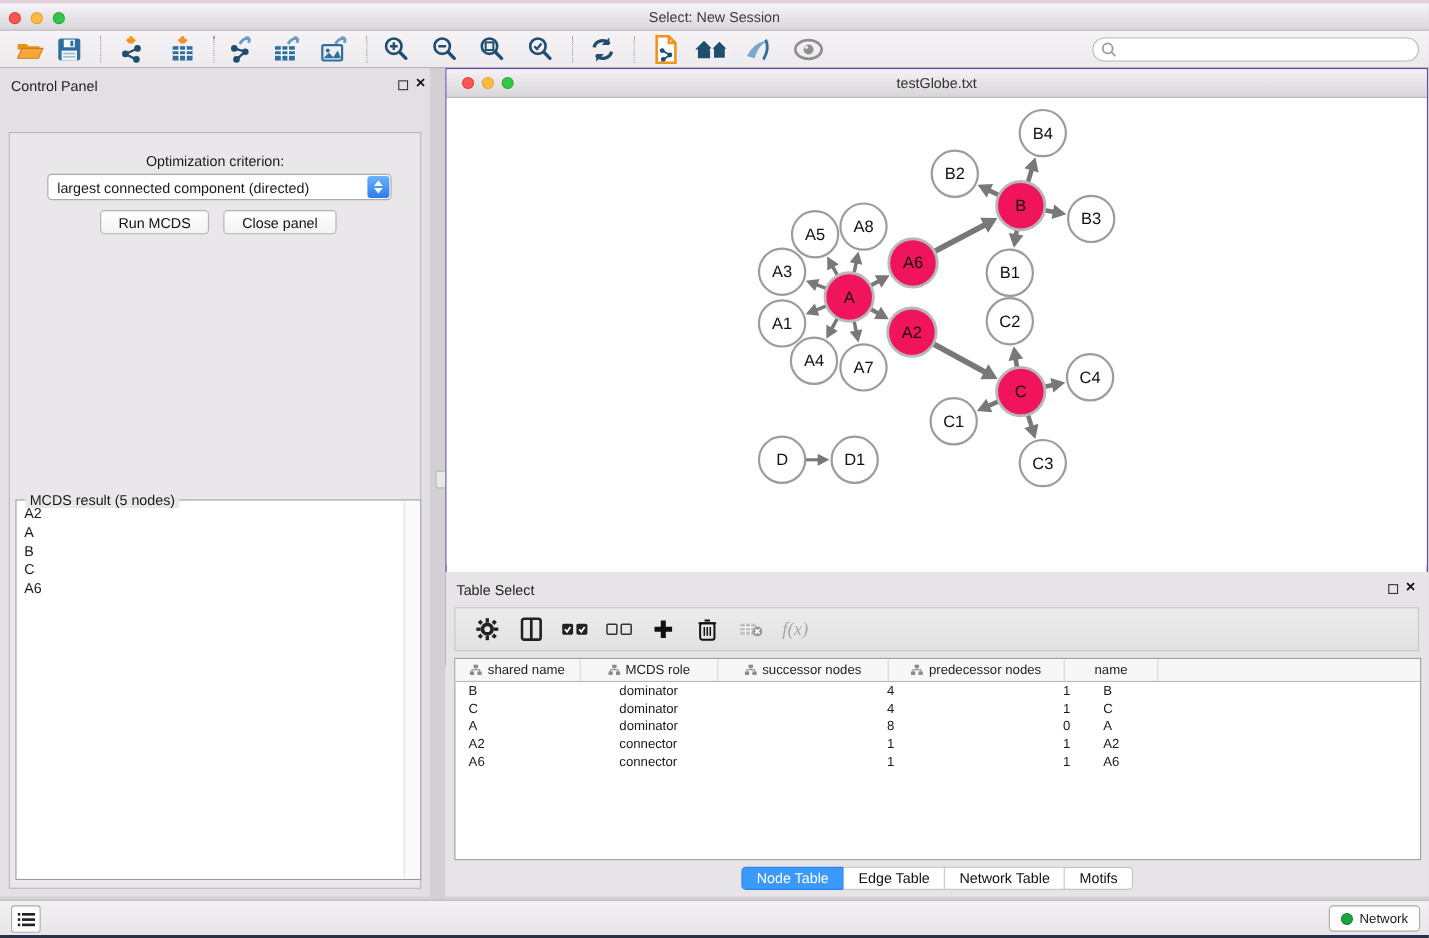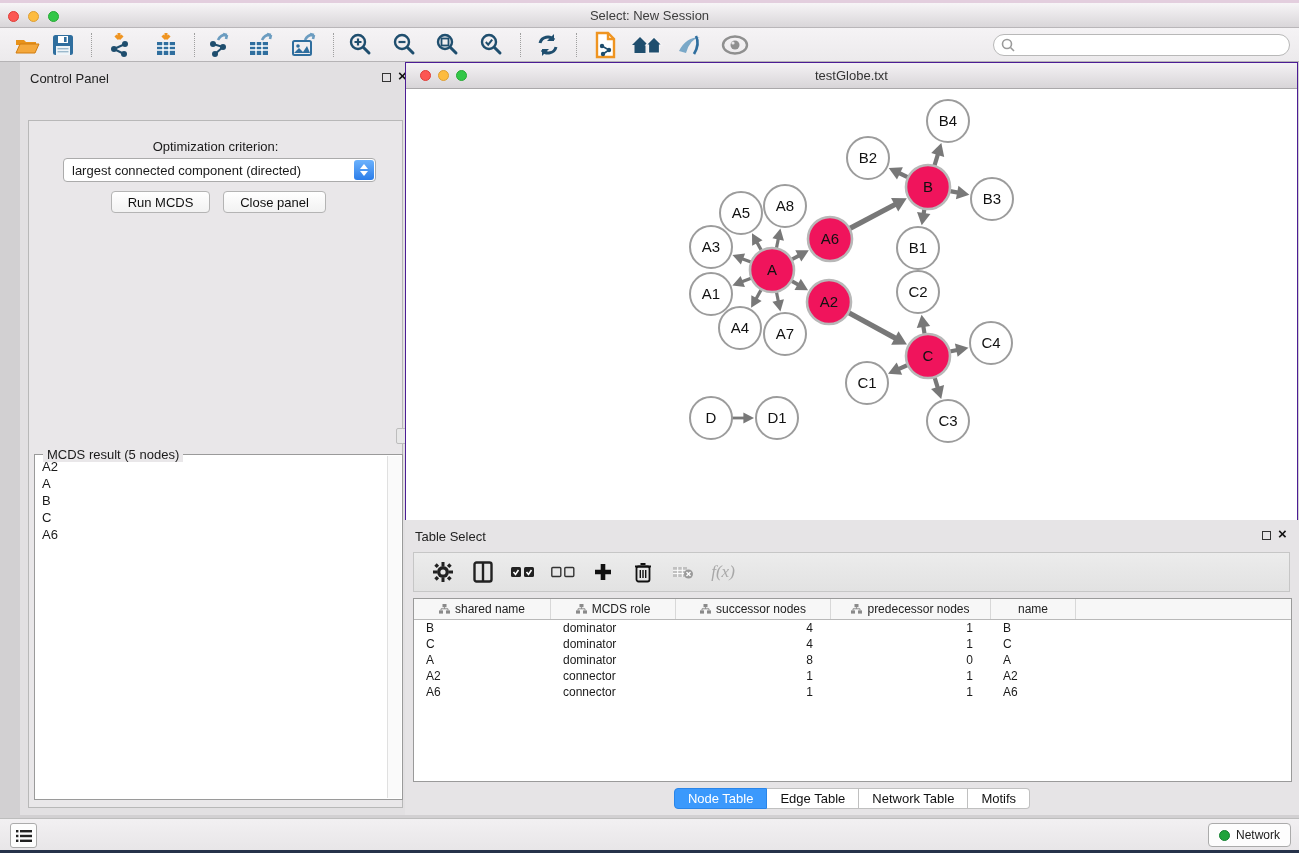--- a/index.html
+++ b/index.html
@@ -20,21 +20,21 @@
   
   #toolbar { left:0; top:28px; width:1299px; height:34px;
     background:linear-gradient(#f5f3f5,#eceaec); border-bottom:1px solid #b5b3b5; }
   .tbicon { position:absolute; top:3px; width:34px; height:28px; display:flex; align-items:center; justify-content:center; }
   .tbsep { position:absolute; top:5px; width:0; height:24px; border-left:1px dotted #9f9f9f; }
   #search-wrap { position:absolute; left:993px; top:6px; width:297px; height:22px; background:#fff;
     border:1px solid #b8b8b8; border-radius:11px; display:flex; align-items:center; padding-left:6px; }
   #search-wrap input { border:none; outline:none; flex:1; font-size:12px; background:transparent; height:18px; font-family:"Liberation Sans",sans-serif; }
 
   
-  #control-panel { left:0; top:62px; width:391px; height:753px; background:#e2e0e2;margin-left:20px; }
+  #control-panel { left:0; top:62px; width:391px; height:753px; background:#e2e0e2; }
   .panel-head { position:absolute; left:10px; top:9px; font-size:13px; color:#222; }
   .float-box { position:absolute; width:9px; height:9px; border:1.5px solid #333; top:11px; }
   .close-x { position:absolute; top:6px; font-size:15px; font-weight:bold; color:#111; line-height:16px; }
   #cp-tabs { position:absolute; left:0; top:33px; width:391px; display:flex; justify-content:center; }
   .seg { display:flex; }
   .seg .tab { height:21px; padding:0 13px; background:#fff; border:1px solid #c0c0c0; border-left:none;
     font-size:13px; display:flex; align-items:center; color:#111; }
   .seg .tab:first-child { border-left:1px solid #c0c0c0; border-radius:4px 0 0 4px; }
   .seg .tab:last-child { border-radius:0 4px 4px 0; }
   .seg .tab.sel { background:#3b99fc; border-color:#2a85e8; color:#fff; }
@@ -421,21 +421,21 @@
           <path d="M1 5.3 h14 M1 8.6 h14 M5.7 2 v10 M10.3 2 v10" stroke="#fff" stroke-width="1"></path>
           <circle cx="16.5" cy="9" r="4.5" fill="#9a9a9a"></circle>
           <path d="M14.5 7 l4 4 M18.5 7 l-4 4" stroke="#fff" stroke-width="1.4"></path>
         </svg>
     </div>
     <div class="tpicon" id="fx">f(x)</div>
   </div>
 
   <div id="data-table">
     <div class="trow thead" id="table-head">
-        <div class="tcell" style="width: 137px;">
+        <div class="tcell" style="width: 114px;">
           <svg width="11" height="10">
             <g fill="#8a8a8a">
               <rect x="3.5" y="0" width="4" height="3.2"></rect>
               <rect x="0" y="6.4" width="4" height="3.2"></rect>
               <rect x="7" y="6.4" width="4" height="3.2"></rect>
             </g>
             <path d="M5.5 3.2 v1.6 M2 6.4 v-1.6 h7 v1.6" stroke="#8a8a8a" stroke-width="1" fill="none"></path>
           </svg>
           <span>shared name</span>
         </div>

